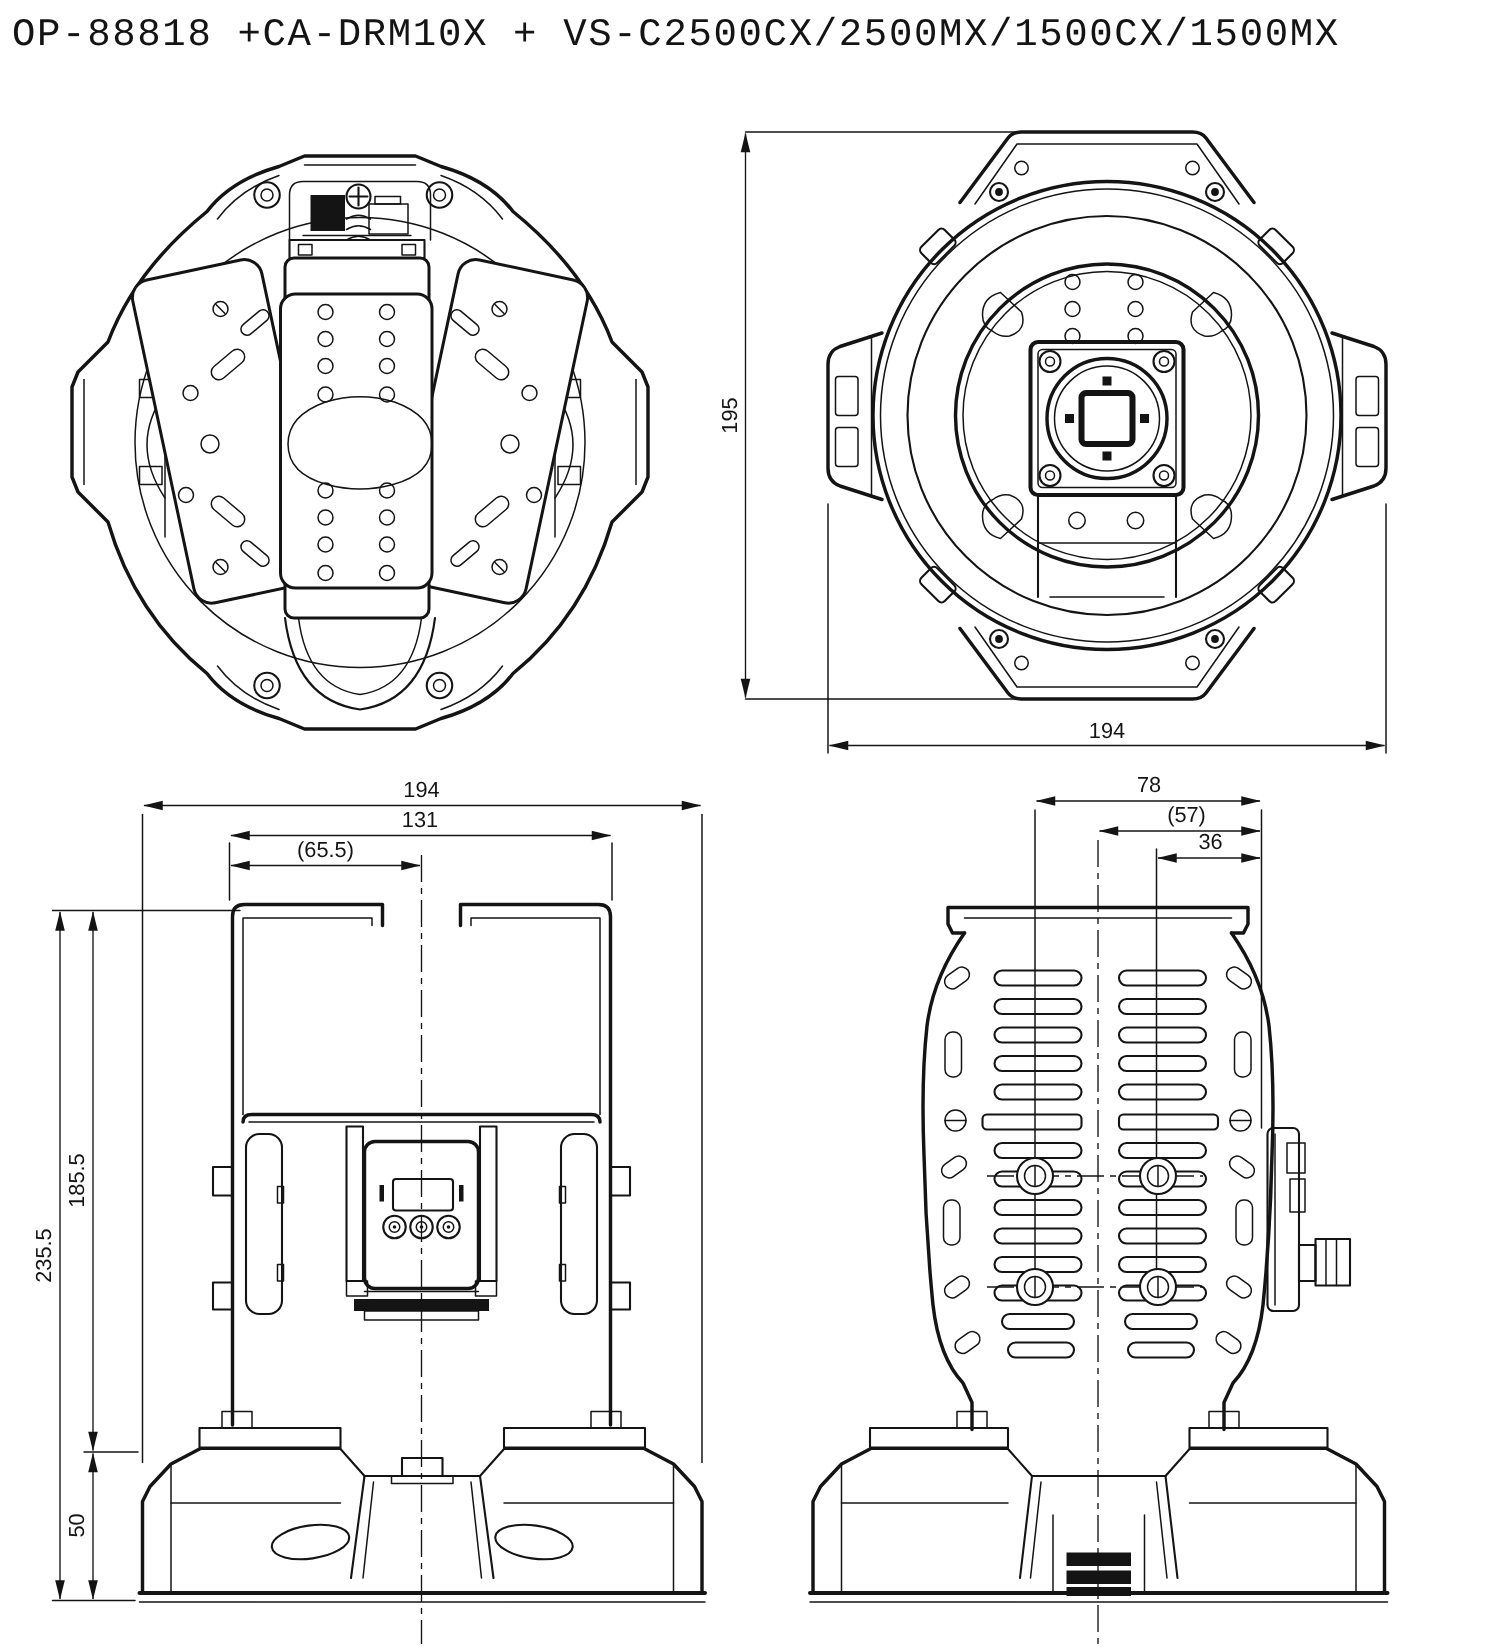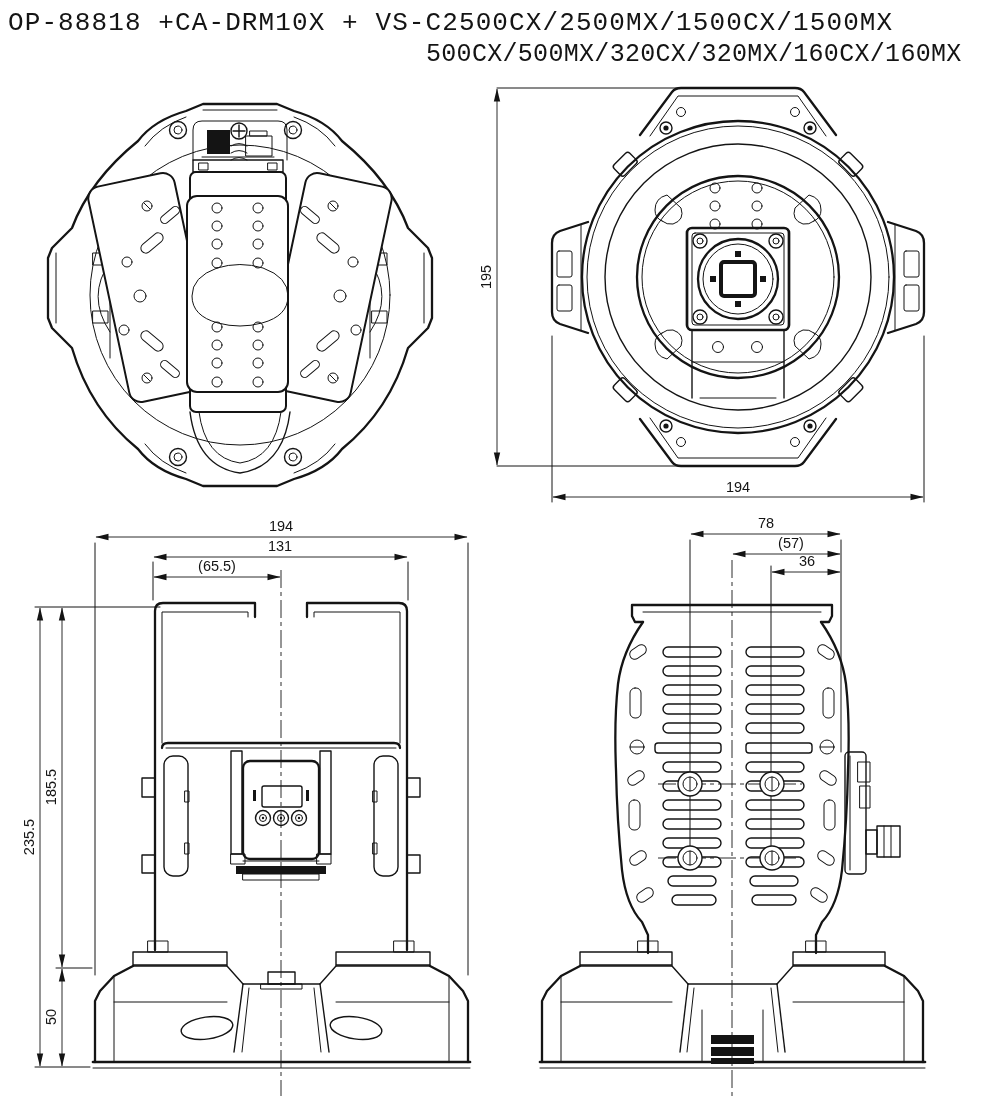--- a/index.html
+++ b/index.html
@@ -19,21 +19,20 @@
   .w{fill:#ffffff;stroke:#141414;stroke-width:2;stroke-linejoin:round;}
   .ws{fill:#ffffff;stroke:#141414;stroke-width:1.4;}
   .f{fill:#141414;stroke:none;}
   text.dim{font-family:"Liberation Sans",sans-serif;font-size:14.5px;fill:#141414;}
 </style>
 </head>
 <body>
 
 <div class="stage">
   <div class="title-line title-1">OP-88818 +CA-DRM10X + VS-C2500CX/2500MX/1500CX/1500MX</div>
-  <div class="title-line title-2">500CX/500MX/320CX/320MX/160CX/160MX</div>
 
   <svg width="1000" height="1100" viewBox="0 0 1000 1100">
     <defs>
       <marker id="arr" markerUnits="userSpaceOnUse" markerWidth="14" markerHeight="10" viewBox="0 0 14 10" refX="13" refY="5" orient="auto-start-reverse">
         <path d="M13.5,5 L0.5,1.8 L0.5,8.2 Z" fill="#141414"></path>
       </marker>
       <path id="petal" d="M-9,11 Q-16,8 -16,0 Q-16,-12 -4,-15 L10,-2 Q14,10 2,14 Q-4,15 -9,11 Z"></path>
     </defs>
 
     <g>

